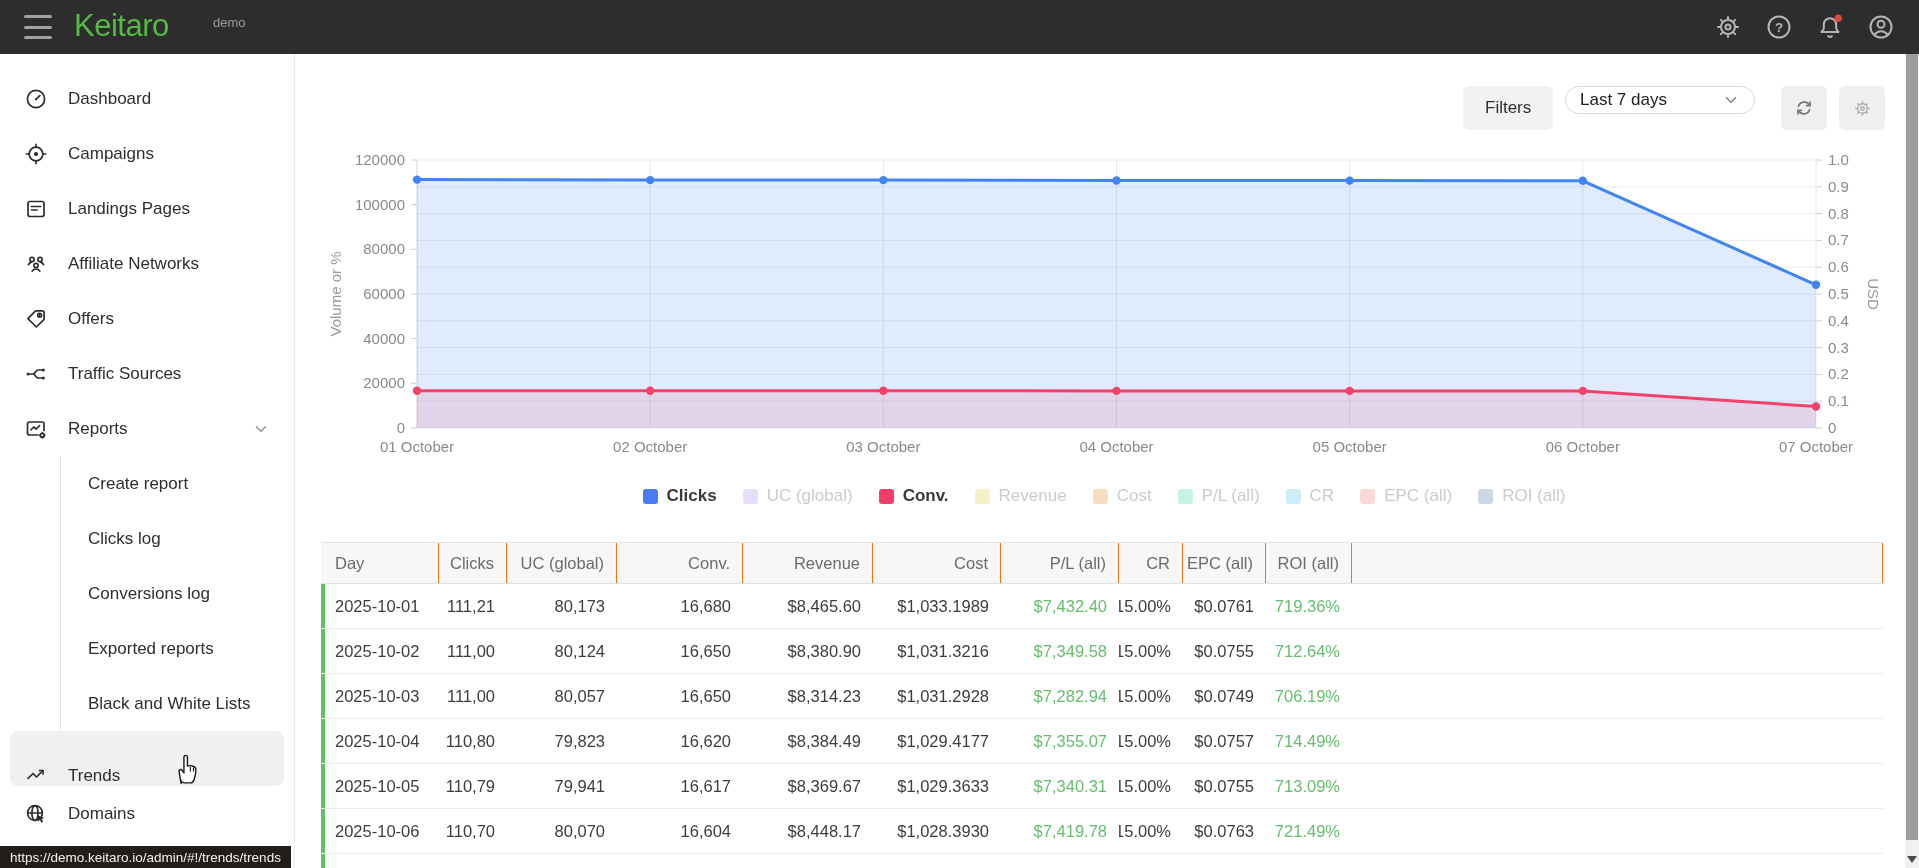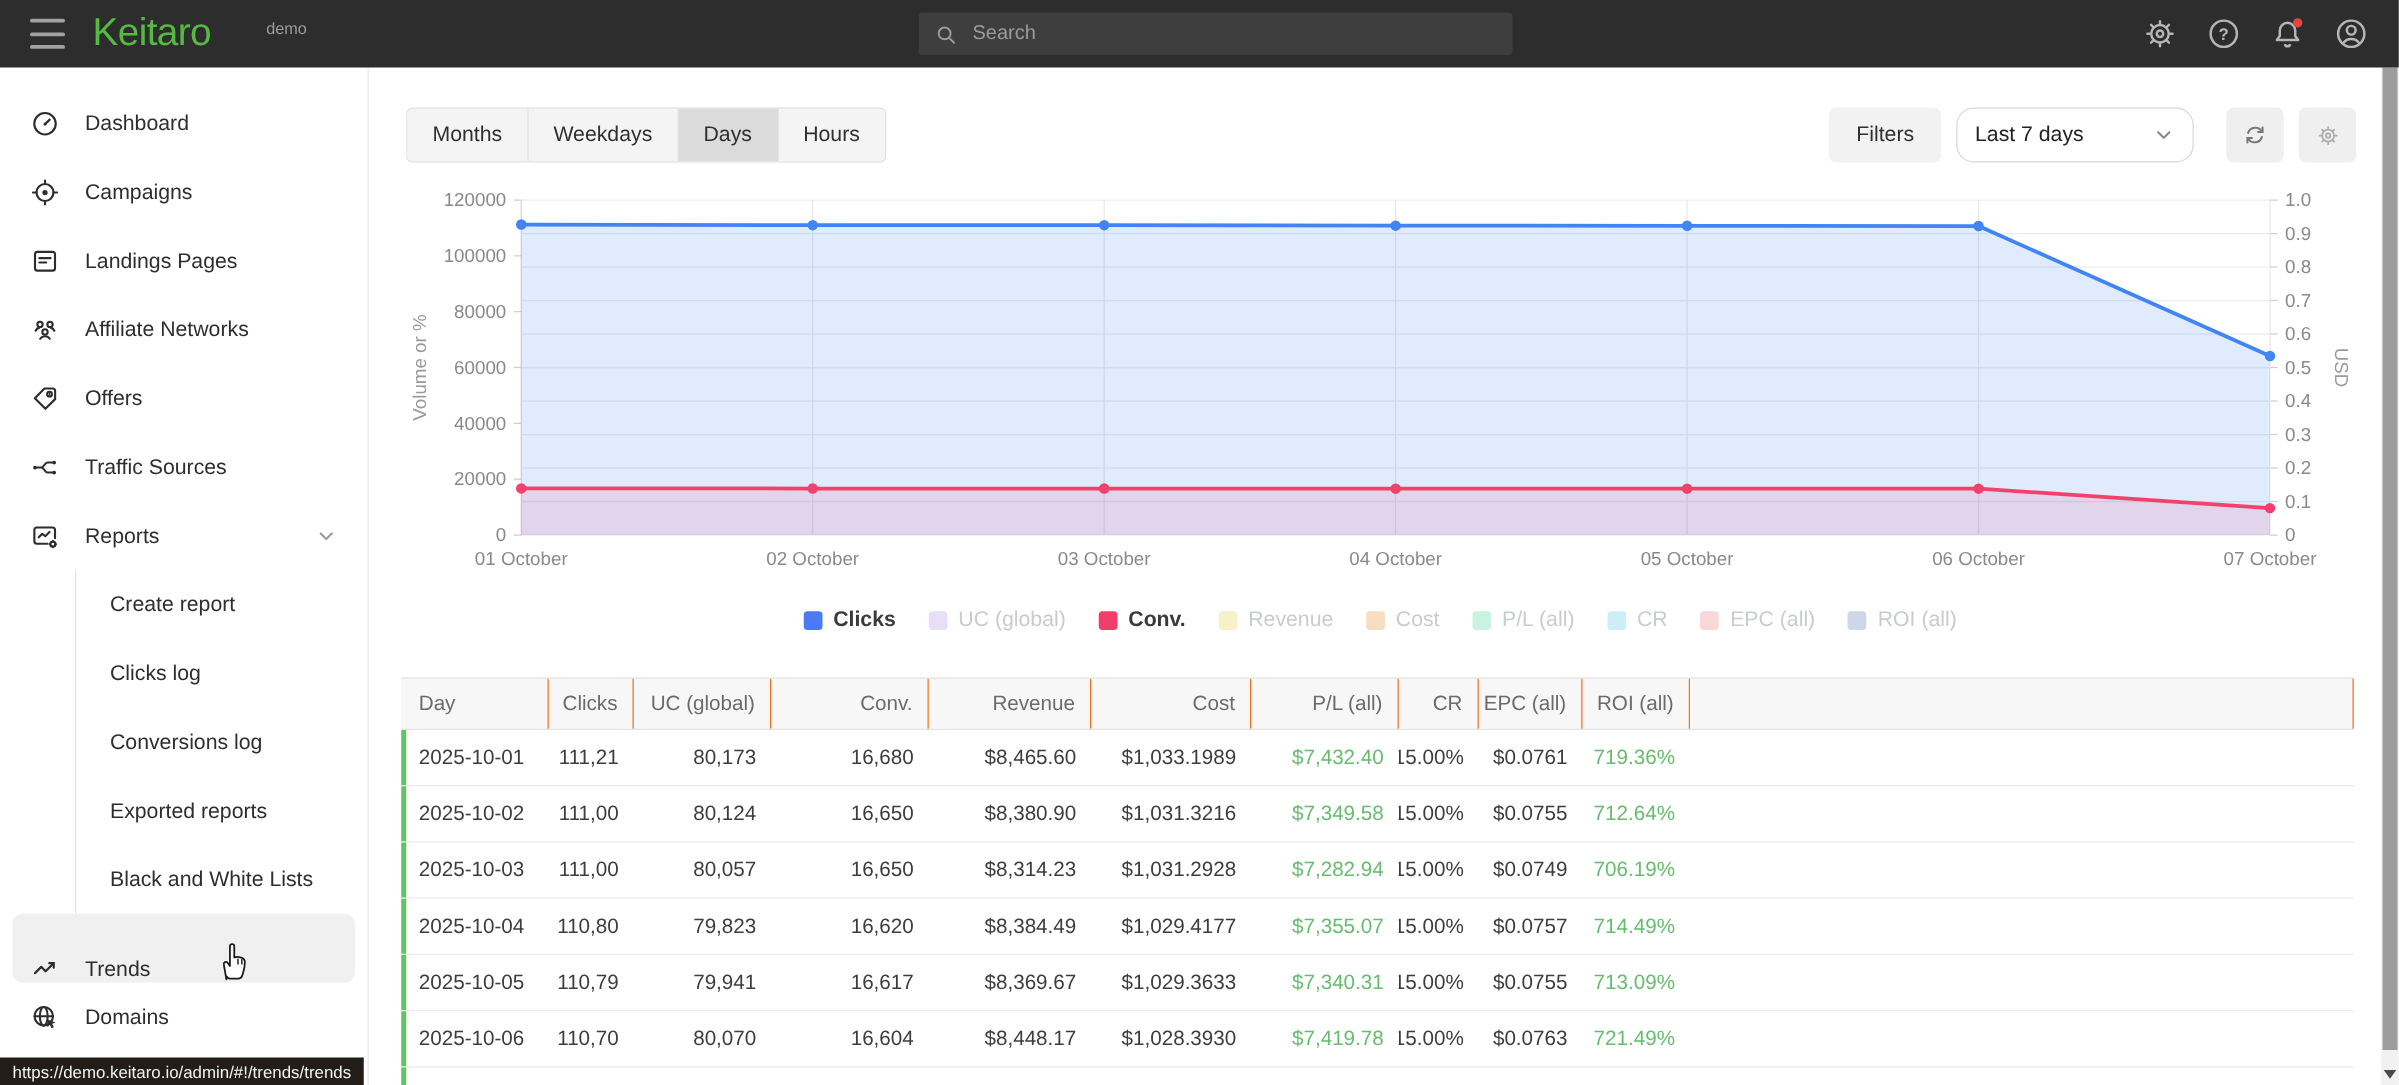--- a/index.html
+++ b/index.html
@@ -29,21 +29,21 @@
 
   
   .main{position:absolute;left:303px;top:54px;right:14px;bottom:0;background:#fff;overflow:hidden;}
 
   .tabs{position:absolute;left:22px;top:32px;height:44px;display:flex;border:1px solid #e0e0e0;border-radius:5px;overflow:hidden;}
   .tab{padding:0 20px;display:flex;align-items:center;font-size:17px;color:#2f2f2f;background:#f4f4f4;border-right:1px solid #dedede;cursor:pointer;}
   .tab:last-child{border-right:none;}
   .tab.active{background:#dbdbdb;}
 
   .filters-btn{position:absolute;left:1160px;top:32px;height:44px;padding:0 22px;background:#f2f2f2;border-radius:6px;font-size:17px;color:#2f2f2f;display:flex;align-items:center;cursor:pointer;}
-  .range-select{position:absolute;left:1262px;top:32px;width:190px;height:44px;background:#fff;border:1px solid #d8d8d8;border-radius:14px;display:flex;align-items:center;padding:0 14px;font-size:17px;color:#222;cursor:pointer;}
+  .range-select{position:absolute;left:1262px;top:32px;width:190px;height:28px;background:#fff;border:1px solid #d8d8d8;border-radius:14px;display:flex;align-items:center;padding:0 14px;font-size:17px;color:#222;cursor:pointer;}
   .range-select .sel-chev{margin-left:auto;width:18px;height:18px;}
   .icon-btn{position:absolute;top:32px;width:46px;height:44px;background:#efefef;border-radius:6px;display:flex;align-items:center;justify-content:center;cursor:pointer;}
   #refresh-btn{left:1478px;}
   #chart-settings-btn{left:1536px;}
 
   #chart-svg{position:absolute;left:0;top:86px;}
 
   .legend{position:absolute;top:432px;left:0;right:0;display:flex;justify-content:center;gap:26px;align-items:center;}
   .legend-item{display:flex;align-items:center;gap:9px;font-size:17px;cursor:pointer;}
   .legend-swatch{width:15px;height:15px;border-radius:3px;flex:0 0 15px;}
@@ -72,27 +72,20 @@
 <body>
 
 <div class="topbar">
   <div class="hamburger">
       <span></span>
       <span></span>
       <span></span>
     </div>
   <div class="brand">Keitaro</div>
   <div class="brand-badge">demo</div>
-  <div class="search">
-    <svg width="19" height="19" viewBox="0 0 24 24" fill="none" stroke="#9b9b9b" stroke-width="2" stroke-linecap="round">
-        <circle cx="11" cy="11" r="6"></circle>
-        <path d="M15.5 15.5 L20.5 20.5"></path>
-      </svg>
-    <span class="ph">Search</span>
-  </div>
   <div class="top-icons">
     <svg class="tico" viewBox="0 0 24 24" fill="none" stroke="#b5b5b5" stroke-width="1.7" stroke-linecap="round">
       <circle cx="12" cy="12" r="6"></circle>
         <circle cx="12" cy="12" r="2.2"></circle>
       <path d="M12 3.4v2.1M12 18.5v2.1M3.4 12h2.1M18.5 12h2.1M5.9 5.9l1.5 1.5M16.6 16.6l1.5 1.5M18.1 5.9l-1.5 1.5M7.4 16.6l-1.5 1.5"></path>
     </svg>
     <svg class="tico" viewBox="0 0 24 24" fill="none" stroke="#b5b5b5" stroke-width="1.7">
       <circle cx="12" cy="12" r="9"></circle>
         <text x="12" y="16.3" text-anchor="middle" font-size="11.5" font-weight="bold" fill="#b5b5b5" stroke="none" font-family="Liberation Sans, sans-serif">?</text>
     </svg>
@@ -190,26 +183,20 @@
           <circle cx="11" cy="11" r="7.4"></circle>
           <ellipse cx="11" cy="11" rx="3.1" ry="7.4"></ellipse>
           <path d="M3.8 11h14.4"></path>
           <path d="M14 13.6l6.4 2.4-2.7 1 1.4 2.8-1.8 0.9-1.4-2.9-2 2Z" fill="#2d2d2d" stroke="none"></path>
         </svg></span>
       <span class="nav-label">Domains</span>
     </div>
   </nav>
 
 <div class="main">
-  <div class="tabs" id="tab-group">
-      <div class="tab">Months</div>
-      <div class="tab">Weekdays</div>
-      <div class="tab active">Days</div>
-      <div class="tab">Hours</div>
-    </div>
 
   <div class="filters-btn">Filters</div>
   <div class="range-select">
     <span>Last 7 days</span>
     <svg class="sel-chev" viewBox="0 0 24 24" fill="none" stroke="#8a8a8a" stroke-width="2.2" stroke-linecap="round" stroke-linejoin="round">
         <path d="M6 9l6 6 6-6"></path>
       </svg>
   </div>
   <div class="icon-btn" id="refresh-btn">
     <svg width="22" height="22" viewBox="0 0 24 24" fill="none" stroke="#787878" stroke-width="1.8" stroke-linecap="round">

